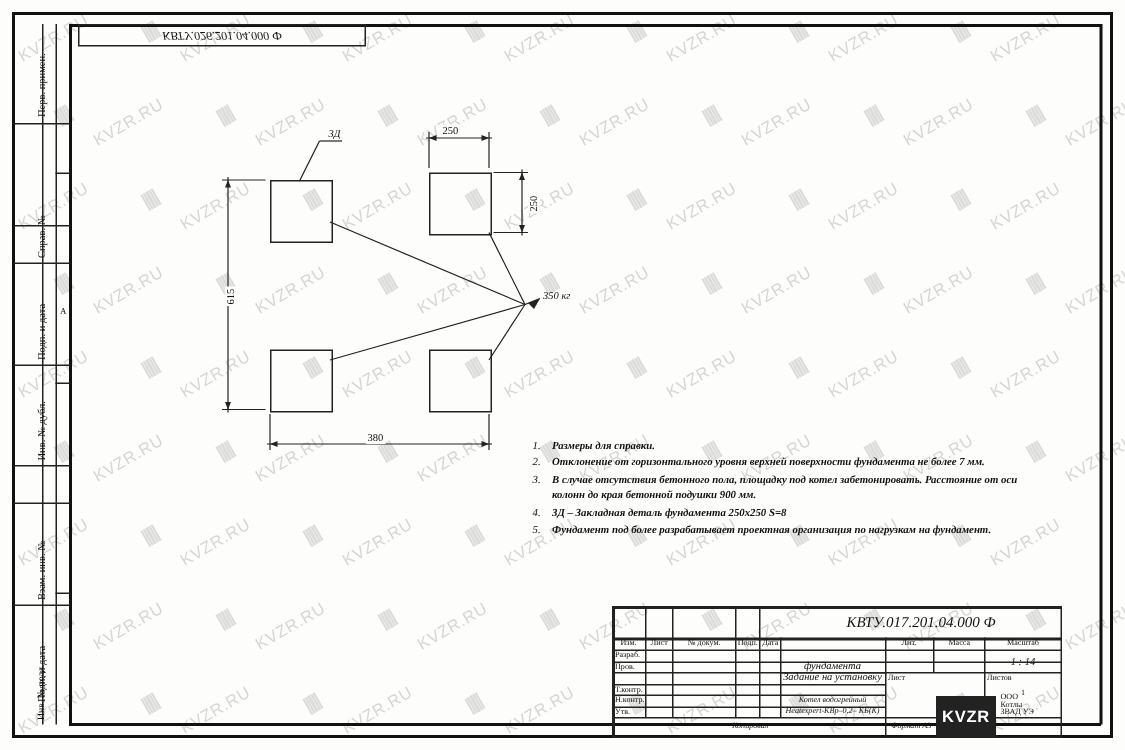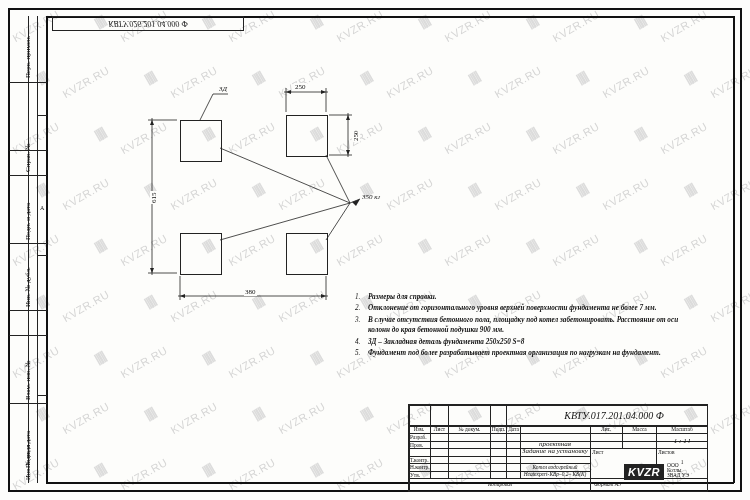--- a/index.html
+++ b/index.html
@@ -333,35 +333,35 @@
     <div class="scell ctr" style="left:83px;top:23px;width:15px;">Подп.</div>
     <div class="scell ctr" style="left:99px;top:23px;width:13px;">Дата</div>
 
     <div class="scell" style="left:2px;top:31px;">Разраб.</div>
     <div class="scell" style="left:2px;top:38.5px;">Пров.</div>
     <div class="scell" style="left:2px;top:53.5px;">Т.контр.</div>
     <div class="scell" style="left:2px;top:61px;">Н.контр.</div>
     <div class="scell" style="left:2px;top:68.5px;">Утв.</div>
 
     <div class="scell ital ctr" style="left:114px;top:44px;width:66px;font-size:7px;">Задание на установку</div>
-    <div class="scell ital ctr" style="left:114px;top:37px;width:66px;font-size:7px;">проектная</div>
+    <div class="scell ital ctr" style="left:114px;top:37px;width:66px;font-size:7px;">фундамента</div>
 
     <div class="scell ctr" style="left:183px;top:23px;width:30px;">Лит.</div>
     <div class="scell ctr" style="left:216px;top:23px;width:31px;">Масса</div>
     <div class="scell ctr" style="left:250px;top:23px;width:48px;">Масштаб</div>
     <div class="scell ctr ital" style="left:250px;top:34px;width:48px;font-size:7px;">1 : 14</div>
 
     <div class="scell" style="left:184px;top:46px;">Лист</div>
     <div class="scell" style="left:250px;top:46px;">Листов</div>
     <div class="scell ctr" style="left:250px;top:56px;width:48px;">1</div>
 
     <div class="scell ital ctr" style="left:114px;top:61px;width:66px;">Котел водогрейный</div>
     <div class="scell ital ctr" style="left:112px;top:68px;width:70px;">Heatexpert-КВр–0,2– КБ(К)</div>
 
-    <div class="logo" style="left:216px;top:60px;width:40px;height:16px;font-style:italic;">KVZR</div>
+    <div class="logo" style="left:216px;top:60px;width:40px;height:28px;">KVZR</div>
     <div class="scell" style="left:259px;top:59px;">ООО</div>
     <div class="scell" style="left:259px;top:64px;">Котлы</div>
     <div class="scell" style="left:259px;top:69px;">ЗВАД УЭ</div>
 
     <div class="scell ital" style="left:80px;top:78px;">Копировал</div>
     <div class="scell ital" style="left:186px;top:78px;">Формат А3</div>
   </div>
 
 </div>
 

